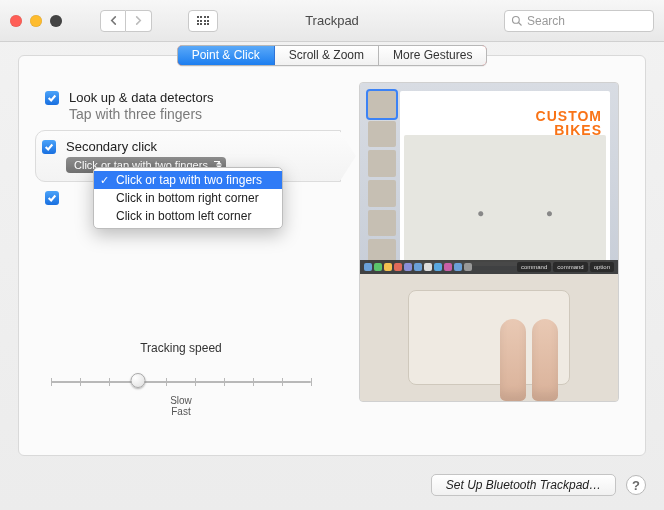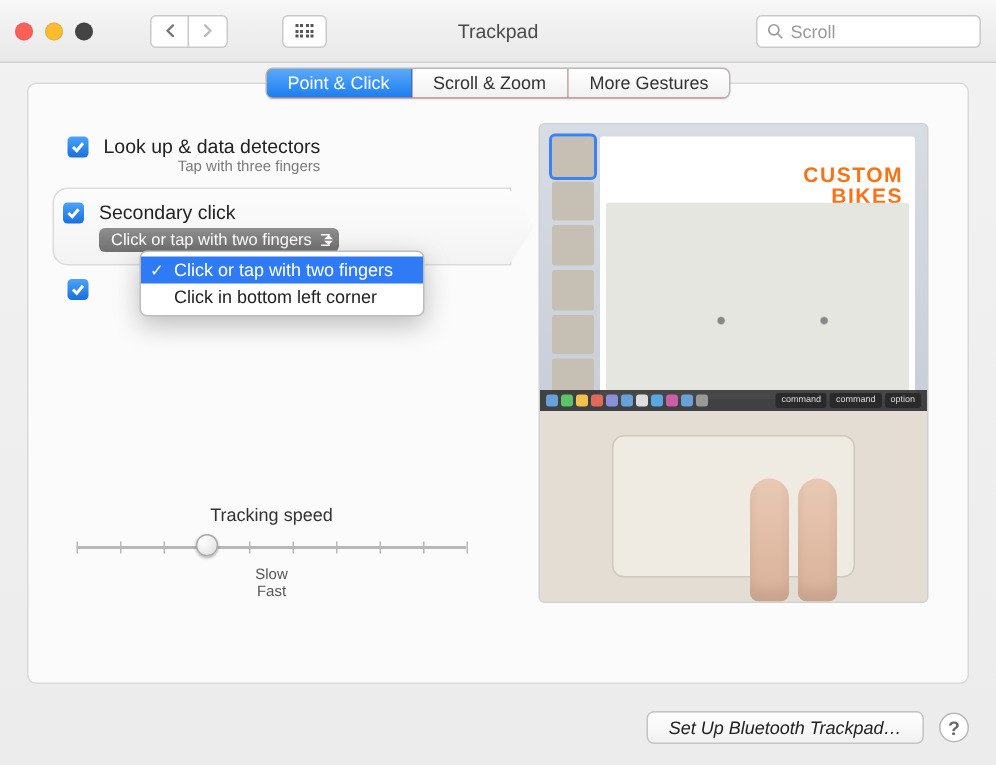--- a/index.html
+++ b/index.html
@@ -28,21 +28,21 @@
   .seg:last-child{border-right:none;}
   .seg.active{background:linear-gradient(#5aa9f8,#1c7ef0);color:#fff;border-color:#2e73d6;}
   .body { display:flex; gap:18px; position:relative; }
   .left { width:300px; }
   .option { display:flex; align-items:flex-start; gap:10px; padding:8px 0 8px 4px;}
   .option.sel { background:linear-gradient(#fcfcfc,#f3f3f3); border:1px solid #dcdcdc; border-radius:10px 0 0 10px; padding:8px 6px; position:relative; margin-left:-6px;}
   .option.sel::after{content:"";position:absolute;right:-16px;top:0;bottom:0;width:16px;background:linear-gradient(#fcfcfc,#f3f3f3);border-top:1px solid #dcdcdc;border-bottom:1px solid #dcdcdc;clip-path:polygon(0 0,0 100%,100% 50%);}
   .chk{width:14px;height:14px;border-radius:3px;background:linear-gradient(#4ba3f9,#186fe0);display:flex;align-items:center;justify-content:center;flex-shrink:0;margin-top:1px;}
   .chk svg{width:10px;height:10px;stroke:#fff;stroke-width:2.5;fill:none;}
   .opt-title{font-size:13px;font-weight:500;color:#222;}
-  .opt-sub{font-size:10px;color:#7a7a7a;margin-top:1px;text-align:right;}
+  .opt-sub{font-size:14px;color:#7a7a7a;margin-top:1px;}
   .popup-btn{display:inline-flex;align-items:center;background:linear-gradient(#8e8e8e,#707070);color:#fff;font-size:11px;border-radius:4px;padding:2px 18px 2px 8px;margin-top:3px;position:relative;}
   .popup-btn::after{content:"";position:absolute;right:5px;top:3px;width:7px;height:10px;background:
     linear-gradient(#fff,#fff) no-repeat center 1px/6px 1px,
     linear-gradient(#fff,#fff) no-repeat center 8px/6px 1px;
     clip-path:none;}
   .popup-btn .caret{position:absolute;right:4px;top:50%;transform:translateY(-50%);display:flex;flex-direction:column;gap:1px;}
   .caret span{width:0;height:0;border-left:3px solid transparent;border-right:3px solid transparent;}
   .caret .up{border-bottom:3px solid #fff;}
   .caret .dn{border-top:3px solid #fff;}
   .dropdown{position:absolute;left:52px;top:85px;width:190px;background:#fff;border:1px solid #bdbdbd;border-radius:5px;box-shadow:0 6px 18px rgba(0,0,0,.25);padding:3px 0;z-index:50;}
@@ -59,21 +59,21 @@
   .page .bike{position:absolute;left:4px;bottom:4px;right:4px;top:44px;background:radial-gradient(circle at 38% 62%,#888 0 2px,transparent 3px),radial-gradient(circle at 72% 62%,#888 0 2px,transparent 3px),#e6e6e0;border-radius:2px;}
   .dock{position:absolute;left:0;right:0;bottom:0;height:14px;background:rgba(40,40,40,.85);display:flex;align-items:center;gap:2px;padding:0 4px;}
   .dock span{width:8px;height:8px;border-radius:2px;background:#6aa0d8;}
   .tp{flex:1;background:#e3ddd4;position:relative;}
   .tp .pad{position:absolute;left:48px;right:48px;top:16px;bottom:16px;background:#efeae2;border-radius:8px;border:1px solid #cfc8bc;}
   .fingers{position:absolute;right:50px;bottom:0;width:68px;height:82px;display:flex;gap:6px;}
   .finger{width:26px;height:82px;background:linear-gradient(#e9c9b4,#d9b199);border-radius:14px 14px 6px 6px;box-shadow:inset 0 -8px 8px rgba(0,0,0,.08);}
   .keys{position:absolute;right:4px;top:-12px;display:flex;gap:2px;}
   .key{background:#2a2a2a;color:#ddd;font-size:6px;padding:2px 4px;border-radius:2px;}
   .slider-area{margin-top:10px;text-align:center;width:260px;margin-left:10px;}
-  .slider-label{font-size:12px;color:#333;margin-bottom:6px;}
+  .slider-label{font-size:12px;color:#333;margin-bottom:18px;}
   .track{height:18px;position:relative;}
   .track .bar{position:absolute;left:0;right:0;top:8px;height:2px;background:#b8b8b8;border-radius:1px;}
   .track .tick{position:absolute;top:5px;width:1px;height:8px;background:#b8b8b8;}
   .knob{position:absolute;top:0;width:15px;height:15px;background:radial-gradient(circle at 30% 30%,#fff,#ddd);border:1px solid #aaa;border-radius:50%;box-shadow:0 1px 2px rgba(0,0,0,.3);transform:translateX(-50%);}
   .ends{display:flex;justify-content:space-between;font-size:10px;color:#555;margin-top:4px;flex-direction:column;}
   .footer{position:absolute;right:18px;bottom:14px;display:flex;align-items:center;gap:10px;}
   .btn{background:linear-gradient(#fff,#f1f1f1);border:1px solid #c4c4c4;border-radius:5px;font-size:12px;padding:3px 14px;color:#222;font-style:italic;}
   .help{width:20px;height:20px;border-radius:50%;border:1px solid #b8b8b8;background:#fff;color:#6a6a6a;display:flex;align-items:center;justify-content:center;font-size:13px;font-weight:600;}
 </style>
 </head>
@@ -113,21 +113,21 @@
           <span></span>
           <span></span>
       </div>
     </div>
     <div class="title">Trackpad</div>
     <div class="search">
       <svg viewBox="0 0 16 16">
           <circle cx="6.5" cy="6.5" r="4.5" stroke="#9a9a9a" stroke-width="1.5" fill="none"></circle>
           <line x1="10" y1="10" x2="14" y2="14" stroke="#9a9a9a" stroke-width="1.5"></line>
         </svg>
-      <span>Scroll</span>
+      <span>Search</span>
     </div>
   </div>
 
   <div class="content">
     <div class="segmented">
       <div class="segwrap">
         <div class="seg active">Point &amp; Click</div>
         <div class="seg">Scroll &amp; Zoom</div>
         <div class="seg">More Gestures</div>
       </div>
@@ -174,20 +174,23 @@
           <div>
             <div class="opt-title"></div>
             <div class="opt-sub"></div>
           </div>
         </div>
 
         <div class="dropdown">
           <div class="item sel">
             <span class="check">✓</span>
             <span>Click or tap with two fingers</span>
+          </div>
+          <div class="item">
+            <span>Click in bottom right corner</span>
           </div>
           <div class="item">
             <span>Click in bottom left corner</span>
           </div>
         </div>
 
         <div style="height:118px"></div>
 
         <div class="slider-area">
           <div class="slider-label">Tracking speed</div>

